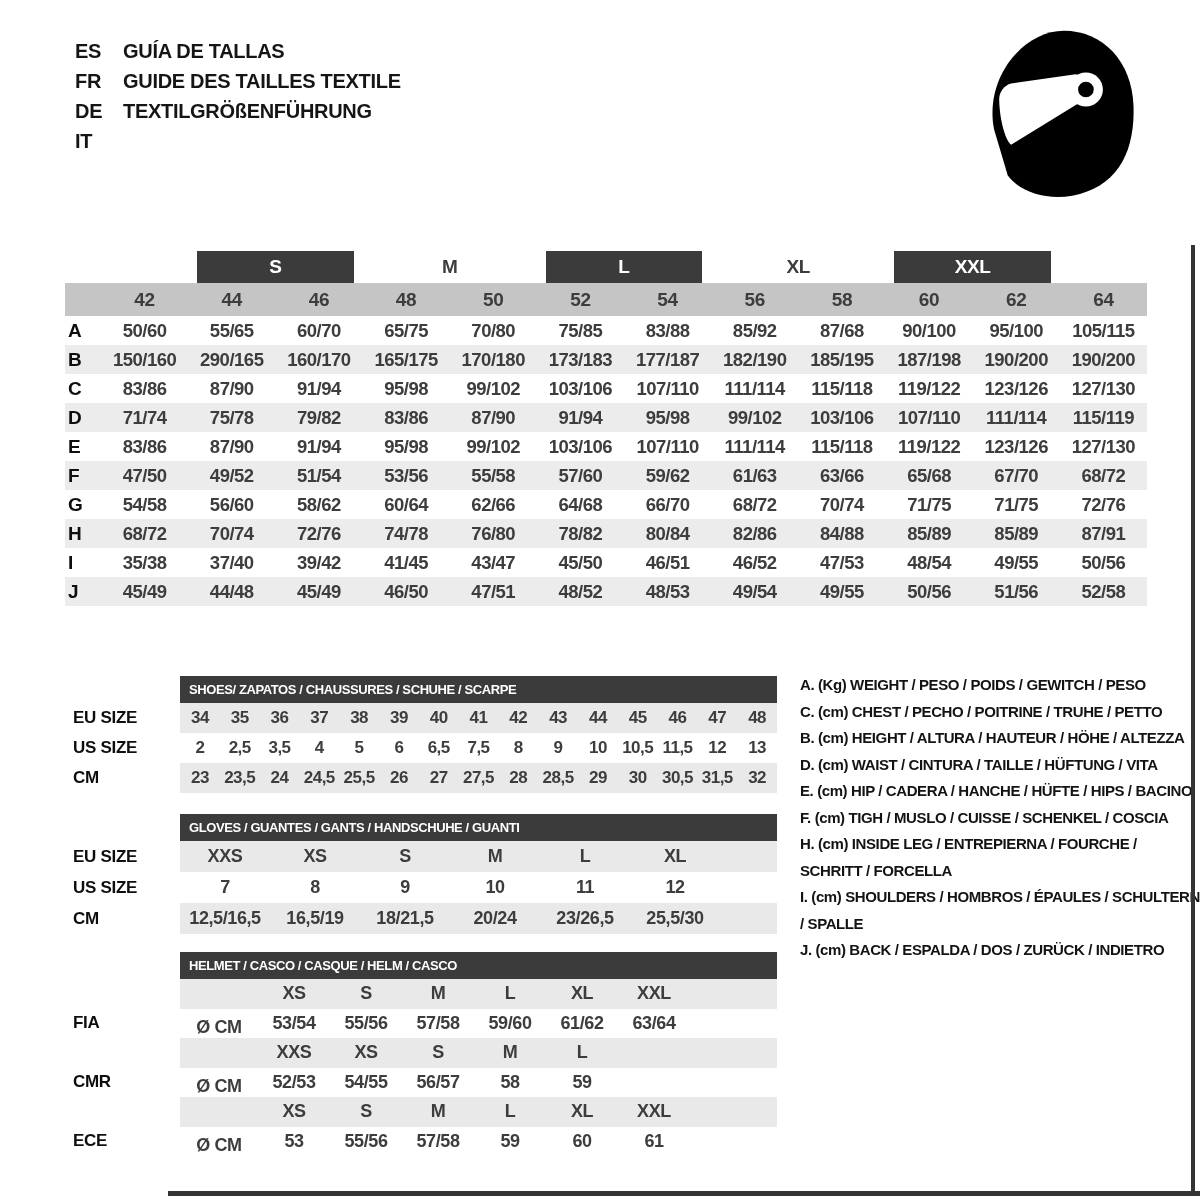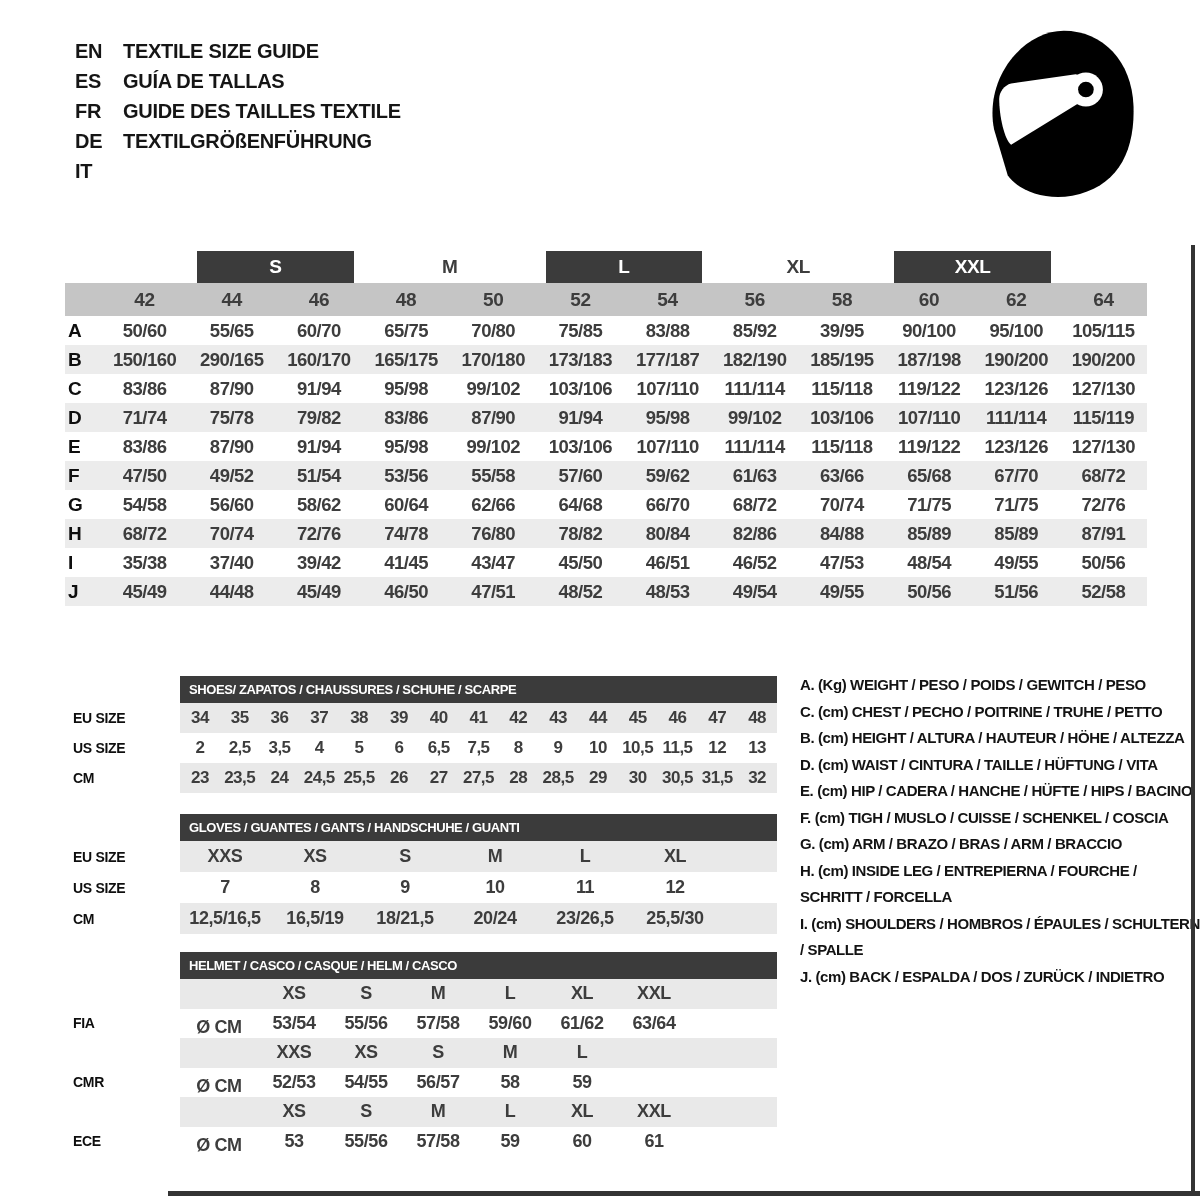--- a/index.html
+++ b/index.html
@@ -27,21 +27,21 @@
   .num-band .t-cell{text-align:center;}
   .t-row{display:grid;grid-template-columns:36px repeat(12,1fr);height:29px;align-items:center;font-size:18.5px;letter-spacing:-0.5px;}
   .rows div.t-row:nth-of-type(even){background:#ececec;}
   .t-label{color:#0e0e0e;padding-left:3px;font-size:19px;letter-spacing:0;}
   .t-cells{grid-column:2/14;display:grid;grid-template-columns:repeat(12,1fr);align-items:center;}
   .t-cell{text-align:center;}
 
   
   .sub{left:180px;width:597px;color:#3d3d3d;}
   .sub-bar{height:27px;background:#3b3b3b;color:#fff;font-size:13px;display:flex;align-items:center;padding-left:9px;letter-spacing:-0.4px;}
-  .side-label{position:absolute;left:-107px;top:0;height:100%;width:100px;display:flex;align-items:center;color:#0e0e0e;font-size:14px;letter-spacing:-0.3px;}
+  .side-label{position:absolute;left:-107px;top:0;height:100%;width:100px;display:flex;align-items:center;color:#0e0e0e;font-size:17px;letter-spacing:-0.3px;}
   .s-row{position:relative;height:30px;font-size:17px;letter-spacing:-0.5px;}
   .srows div.s-row:nth-of-type(odd){background:#e9e9e9;}
   .s-cells{display:grid;grid-template-columns:repeat(15,1fr);height:100%;align-items:center;text-align:center;}
   .g-row{position:relative;height:31px;font-size:18px;letter-spacing:-0.4px;}
   .grows div.g-row:nth-of-type(odd){background:#e9e9e9;}
   .g-cells{display:grid;grid-template-columns:repeat(6,90px);height:100%;align-items:center;text-align:center;}
   .h-row{position:relative;height:29.5px;display:flex;align-items:center;font-size:18px;letter-spacing:-0.4px;}
   .hrows div.h-row:nth-of-type(odd){background:#e9e9e9;}
   .h-unit{width:78px;flex:0 0 78px;text-align:center;margin-top:8px;}
   .h-cells{display:grid;grid-template-columns:repeat(6,72px);align-items:center;text-align:center;}
@@ -55,24 +55,20 @@
   .edge-v{left:1191px;top:245px;width:4px;height:951px;background:#343434;}
   .edge-h{left:168px;top:1191px;width:1032px;height:5px;background:#343434;}
 </style>
 </head>
 <body>
 
 <div class="stage">
 
   <div class="abs lang">
 
-      <div class="lang-row">
-        <span class="lang-code">EN</span>
-        <span>TEXTILE SIZE GUIDE</span>
-      </div>
 
       <div class="lang-row">
         <span class="lang-code">ES</span>
         <span>GUÍA DE TALLAS</span>
       </div>
 
       <div class="lang-row">
         <span class="lang-code">FR</span>
         <span>GUIDE DES TAILLES TEXTILE</span>
       </div>
@@ -146,21 +142,21 @@
               <div class="t-cell">65/75</div>
 
               <div class="t-cell">70/80</div>
 
               <div class="t-cell">75/85</div>
 
               <div class="t-cell">83/88</div>
 
               <div class="t-cell">85/92</div>
 
-              <div class="t-cell">39/95</div>
+              <div class="t-cell">87/68</div>
 
               <div class="t-cell">90/100</div>
 
               <div class="t-cell">95/100</div>
 
               <div class="t-cell">105/115</div>
             </div>
         </div>
 
         <div class="t-row">
@@ -730,21 +726,20 @@
       <div>C. (cm) CHEST / PECHO / POITRINE / TRUHE / PETTO</div>
 
       <div>B. (cm) HEIGHT / ALTURA / HAUTEUR / HÖHE / ALTEZZA</div>
 
       <div>D. (cm) WAIST / CINTURA / TAILLE / HÜFTUNG / VITA</div>
 
       <div>E. (cm) HIP / CADERA / HANCHE / HÜFTE / HIPS /  BACINO</div>
 
       <div>F. (cm) TIGH / MUSLO / CUISSE / SCHENKEL / COSCIA</div>
 
-      <div>G. (cm) ARM  / BRAZO / BRAS / ARM / BRACCIO</div>
 
       <div>H. (cm) INSIDE LEG / ENTREPIERNA / FOURCHE / SCHRITT / FORCELLA</div>
 
       <div>I.  (cm) SHOULDERS / HOMBROS / ÉPAULES / SCHULTERN / SPALLE</div>
 
       <div>J. (cm) BACK / ESPALDA / DOS / ZURÜCK / INDIETRO</div>
     </div>
 
   <div class="abs edge-v"></div>
   <div class="abs edge-h"></div>

